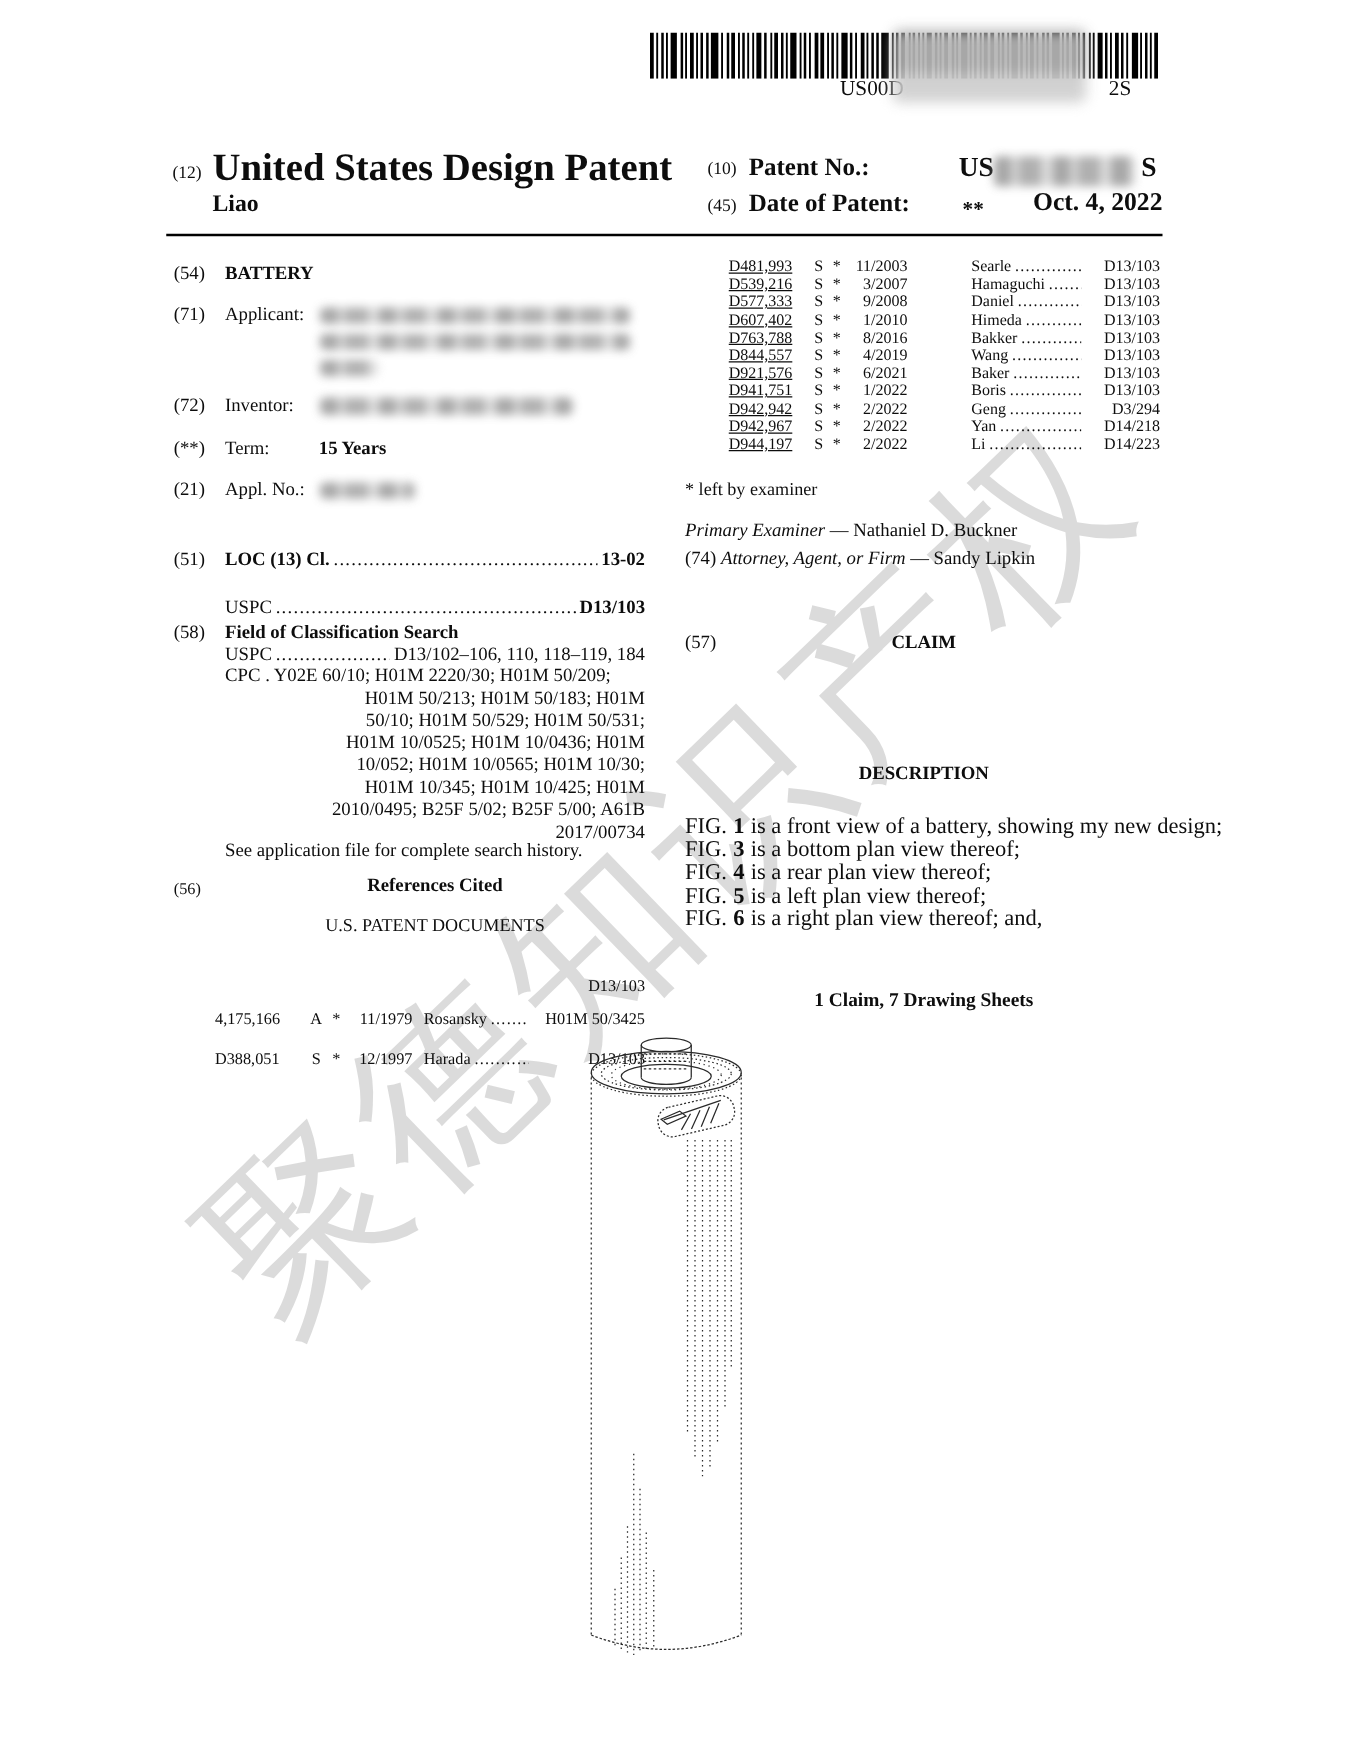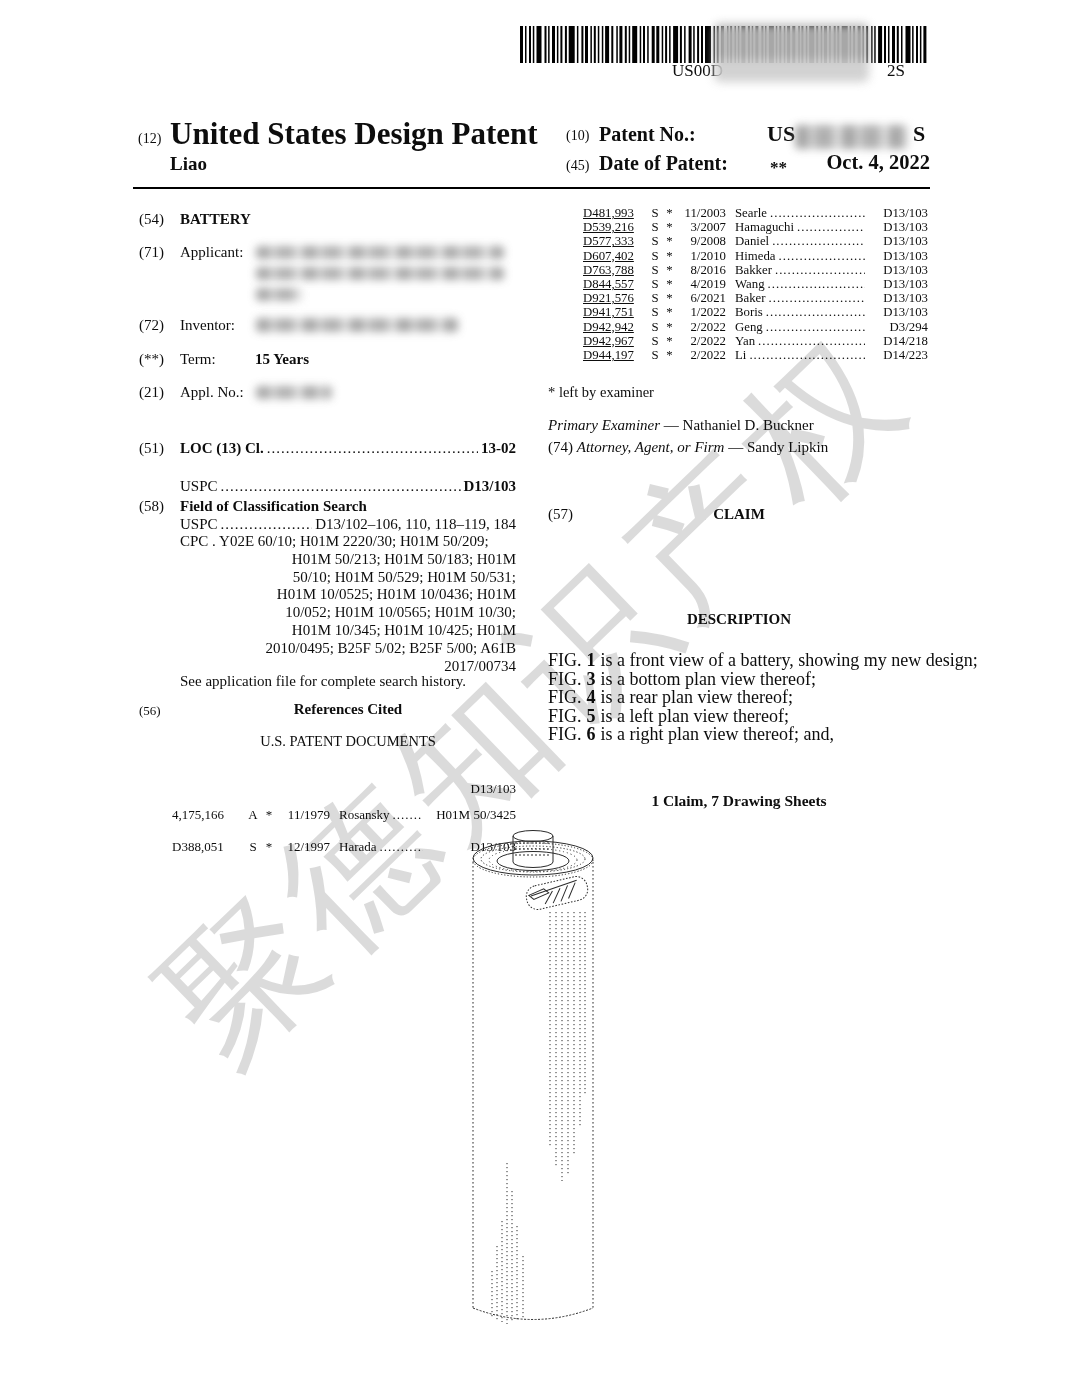--- a/index.html
+++ b/index.html
@@ -39,21 +39,21 @@
   
   .lref{position:absolute;left:172px;width:344px;display:flex;align-items:baseline;
         font-size:13px;white-space:nowrap;z-index:2;}
   .lr-num{flex:0 0 72px;}  .lr-kind{flex:0 0 18px;text-align:center;}
   .lr-star{flex:0 0 14px;text-align:center;} .lr-date{flex:0 0 54px;text-align:right;}
   .lr-name{padding-left:9px;} .lr-val{flex:0 0 90px;text-align:right;margin-top:42px;}
   .rrefs{position:absolute;left:583px;top:206px;width:345px;font-size:12.8px;z-index:2;}
   .refrow{display:flex;align-items:baseline;height:14.2px;white-space:nowrap;}
   .rnum{flex:0 0 64px;text-decoration:underline;} .rkind{flex:0 0 16px;text-align:center;}
   .rstar{flex:0 0 13px;text-align:center;} .rdate{flex:0 0 50px;text-align:right;}
-  .rname{padding-left:9px;} .rval{flex:0 0 60px;text-align:right;}
+  .rname{padding-left:9px;margin-left:42px;} .rval{flex:0 0 60px;text-align:right;}
   
   .rline{position:absolute;left:548px;width:382px;font-size:15px;z-index:2;white-space:nowrap;}
   .figs{position:absolute;left:548px;top:650px;width:392px;font-size:18px;z-index:2;}
   .figline{height:18.6px;white-space:nowrap;}
   .fignum{font-weight:bold;margin:0 5px;}
   
   .battery{position:absolute;left:455px;top:826px;z-index:2;}
   .battery path,.battery ellipse,.battery line,.battery rect{fill:none;stroke:#2a2a2a;stroke-width:1;}
 </style>
 </head>

